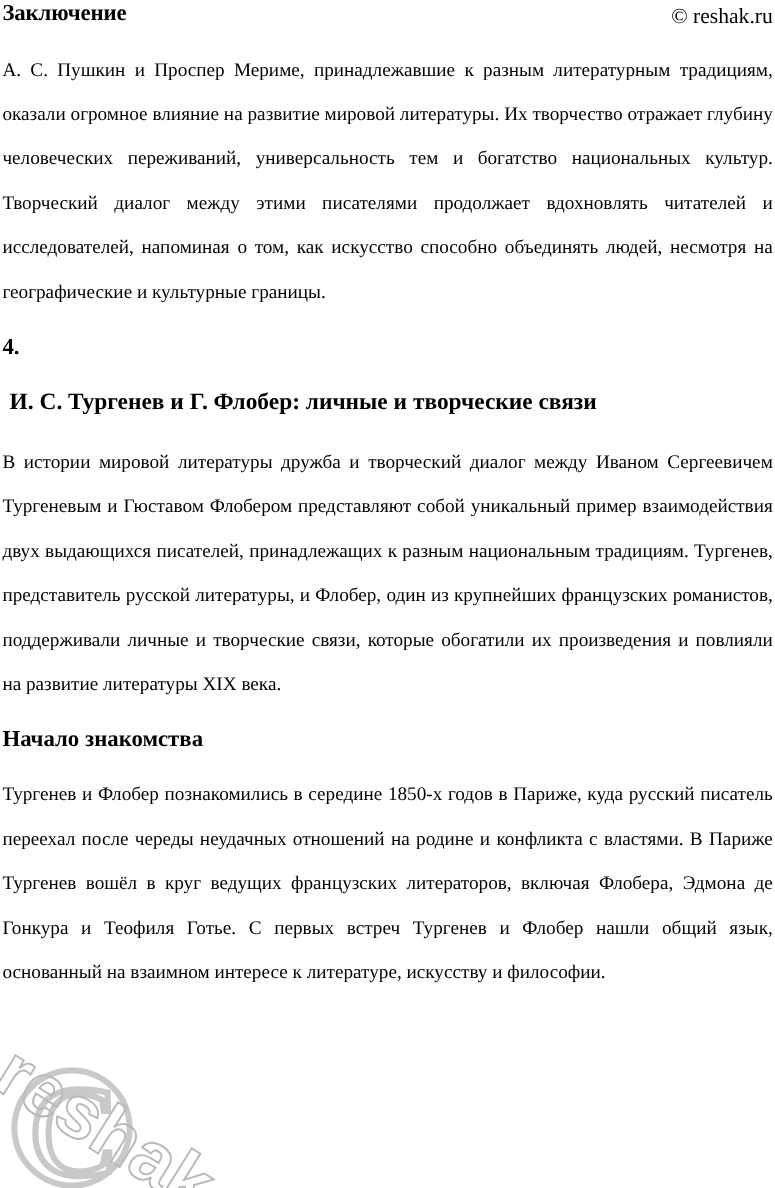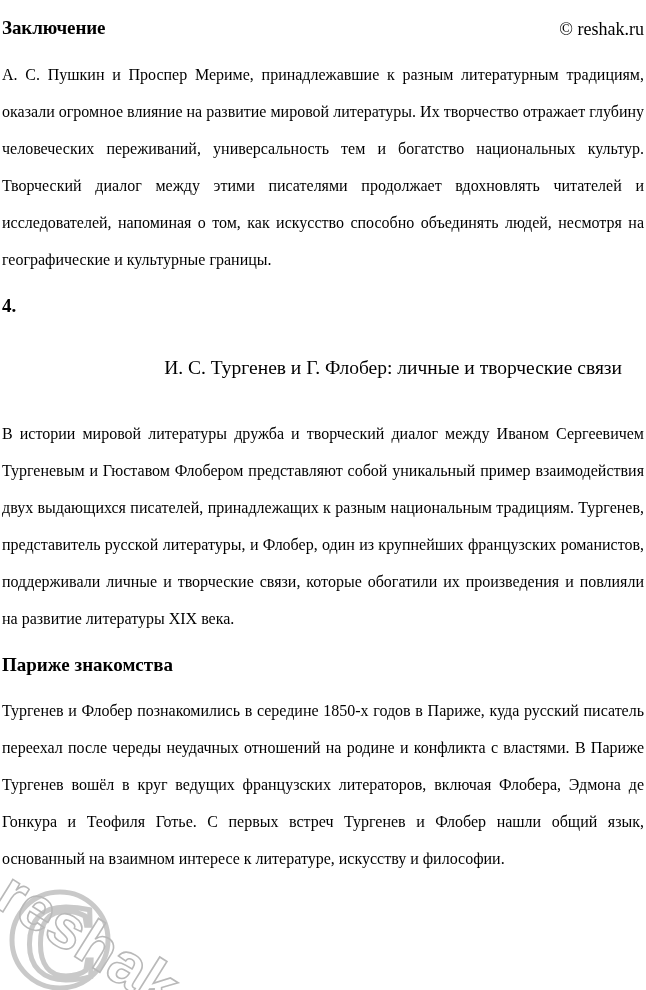--- a/index.html
+++ b/index.html
@@ -14,21 +14,21 @@
     overflow: hidden;
     font-family: "Liberation Serif", "DejaVu Serif", serif;
     color: #000000;
   }
 
   .page {
     position: relative;
     width: 646px;
     height: 990px;
     box-sizing: border-box;
-    padding: 16px 2px;
+    padding: 0 2px;
     overflow: hidden;
   }
 
   
   .header-row {
     position: relative;
     height: 27px;
   }
   .doc-title {
     position: absolute;
@@ -67,24 +67,24 @@
     font-size: 19px;
     font-weight: bold;
     line-height: 37px;
     margin: 0;
     position: relative;
     z-index: 2;
   }
 
   .section-heading {
     font-size: 19.5px;
-    font-weight: normal;
-    text-align: right;
+    font-weight: bold;
+    text-align: left;
     line-height: 37px;
-    margin: 16px;
+    margin: 0;
     padding: 0 6px;
     position: relative;
     z-index: 2;
   }
 
   .sub-heading {
     font-size: 19px;
     font-weight: bold;
     line-height: 37px;
     margin: 0;
@@ -149,21 +149,21 @@
   <div class="spacer-sm"></div>
 
   <h2 class="section-heading">И. С. Тургенев и Г. Флобер: личные и творческие связи</h2>
 
   <div class="spacer-md"></div>
 
   <p class="para">В истории мировой литературы дружба и творческий диалог между Иваном Сергеевичем Тургеневым и Гюставом Флобером представляют собой уникальный пример взаимодействия двух выдающихся писателей, принадлежащих к разным национальным традициям. Тургенев, представитель русской литературы, и Флобер, один из крупнейших французских романистов, поддерживали личные и творческие связи, которые обогатили их произведения и повлияли на развитие литературы XIX века.</p>
 
   <div class="spacer-sm"></div>
 
-  <h3 class="sub-heading">Париже знакомства</h3>
+  <h3 class="sub-heading">Начало знакомства</h3>
 
   <div class="spacer-sm"></div>
 
   <p class="para">Тургенев и Флобер познакомились в середине 1850-х годов в Париже, куда русский писатель переехал после череды неудачных отношений на родине и конфликта с властями. В Париже Тургенев вошёл в круг ведущих французских литераторов, включая Флобера, Эдмона де Гонкура и Теофиля Готье. С первых встреч Тургенев и Флобер нашли общий язык, основанный на взаимном интересе к литературе, искусству и философии.</p>
 
   <div class="watermark">
     <svg width="300" height="150" viewBox="0 0 300 150">
       <g>
         <circle class="wm-circle" cx="60" cy="85" r="48"></circle>
         <text class="wm-c-glyph" x="25" y="124">C</text>

